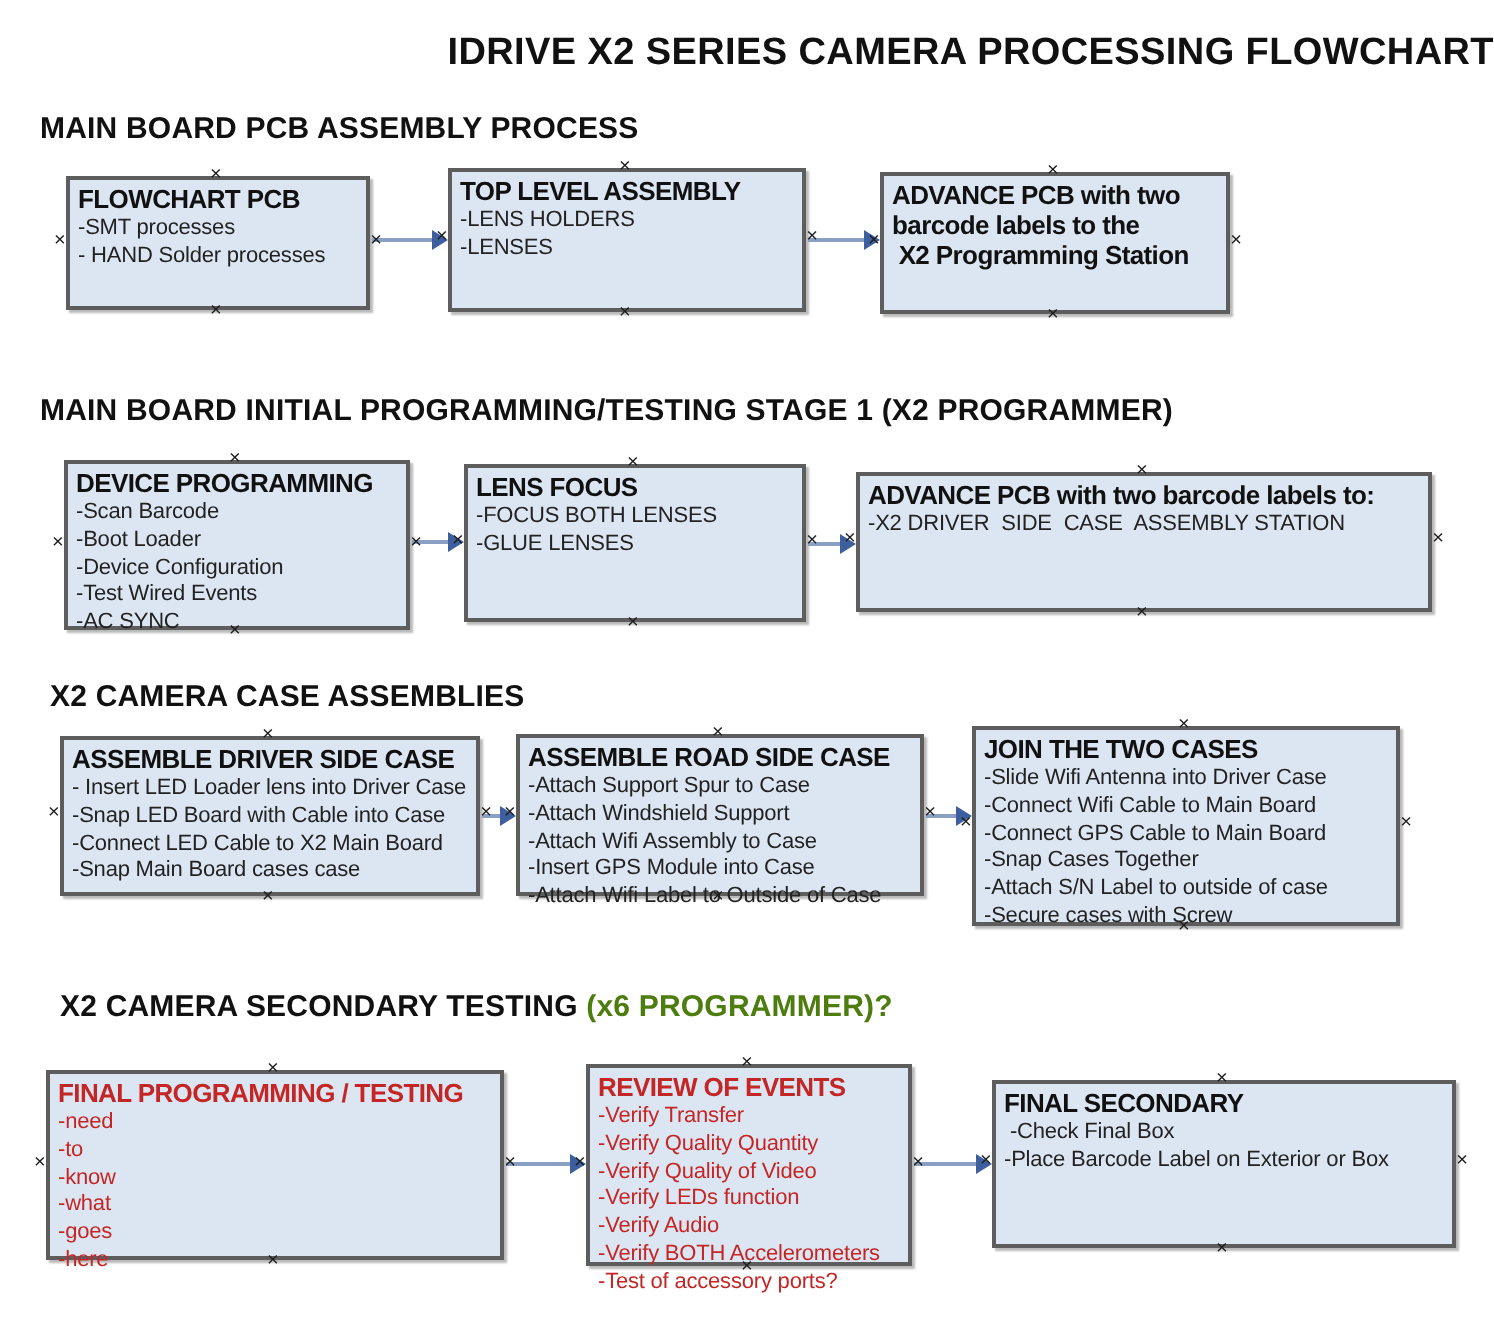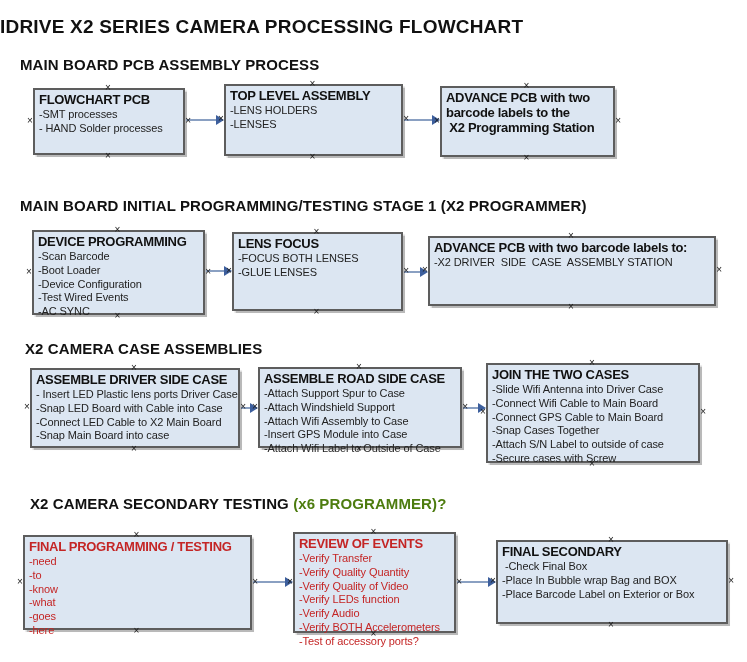--- a/index.html
+++ b/index.html
@@ -1,21 +1,21 @@
 <!DOCTYPE html>
 <html><head>
 <meta charset="utf-8">
 <style>
   html,body { margin:0; padding:0; background:#ffffff; }
   #canvas {
     position:relative; width:747px; height:662px; background:#ffffff;
     font-family:"Liberation Sans", sans-serif; color:#1a1a1a; overflow:hidden;
   }
   .main-title {
-    position:absolute; top:16px; left:0; width:747px; text-align:left;
+    position:absolute; top:16px; left:0; width:747px; text-align:right;
     font-size:19px; font-weight:bold; letter-spacing:0.2px; color:#111;
   }
   .sec-heading {
     position:absolute; font-size:15px; font-weight:bold; color:#111;
     letter-spacing:0.1px; white-space:nowrap;
   }
   .sec-heading .red-part { color:#4d7c0f; }
   .h-0 { left:20px; top:56px; }
   .h-1 { left:20px; top:197px; }
   .h-2 { left:25px; top:340px; }
@@ -166,24 +166,24 @@
       </div>
   <span class="cp cp-t">×</span>
       <span class="cp cp-r">×</span>
       <span class="cp cp-b">×</span>
       <span class="cp cp-l">×</span>
     </div>
 
   <div class="box b-2-0">
     <div class="box-title">ASSEMBLE DRIVER SIDE CASE</div>
     <div class="box-lines">
-        <div class="line">- Insert LED Plastic lens ports Driver Case</div>
+        <div class="line">- Insert LED Loader lens into Driver Case</div>
         <div class="line">-Snap LED Board with Cable into Case</div>
         <div class="line">-Connect LED Cable to X2 Main Board</div>
-        <div class="line">-Snap Main Board into case</div>
+        <div class="line">-Snap Main Board cases case</div>
       </div>
   <span class="cp cp-t">×</span>
       <span class="cp cp-r">×</span>
       <span class="cp cp-b">×</span>
       <span class="cp cp-l">×</span>
     </div>
   <div class="box b-2-1">
     <div class="box-title">ASSEMBLE ROAD SIDE CASE</div>
     <div class="box-lines">
         <div class="line">-Attach Support Spur to Case</div>
@@ -241,21 +241,20 @@
       </div>
   <span class="cp cp-t">×</span>
       <span class="cp cp-r">×</span>
       <span class="cp cp-b">×</span>
       <span class="cp cp-l">×</span>
     </div>
   <div class="box b-3-2">
     <div class="box-title">FINAL SECONDARY</div>
     <div class="box-lines">
         <div class="line"> -Check Final Box</div>
-        <div class="line">-Place In Bubble wrap Bag and BOX</div>
         <div class="line">-Place Barcode Label on Exterior or Box</div>
       </div>
   <span class="cp cp-t">×</span>
       <span class="cp cp-r">×</span>
       <span class="cp cp-b">×</span>
       <span class="cp cp-l">×</span>
     </div>
 
   <div class="arrow a-0">
       <span class="shaft"></span>

